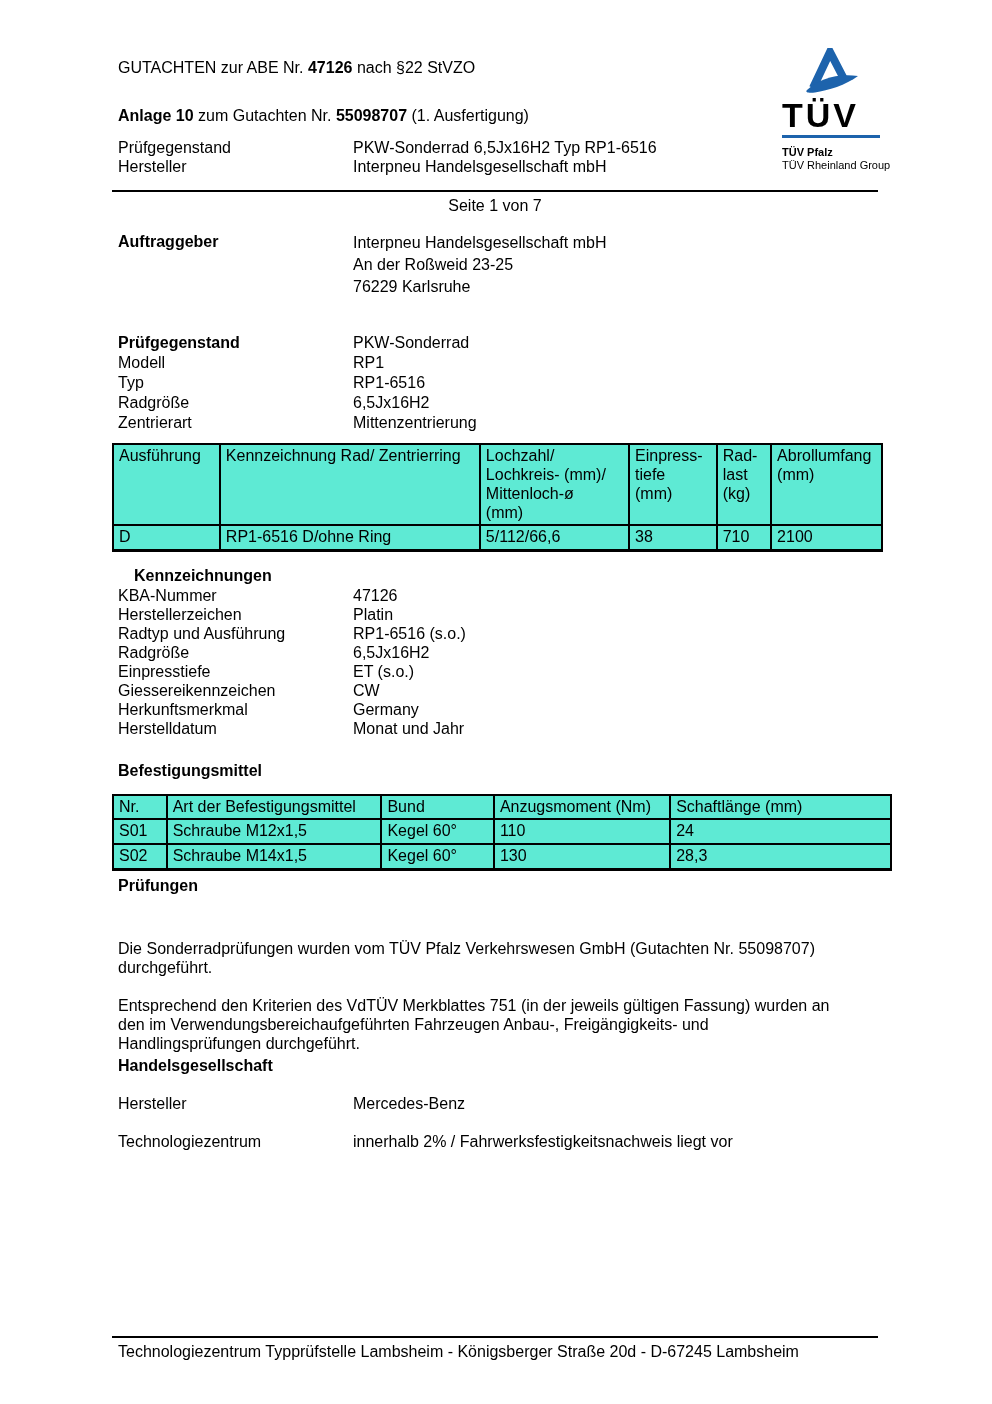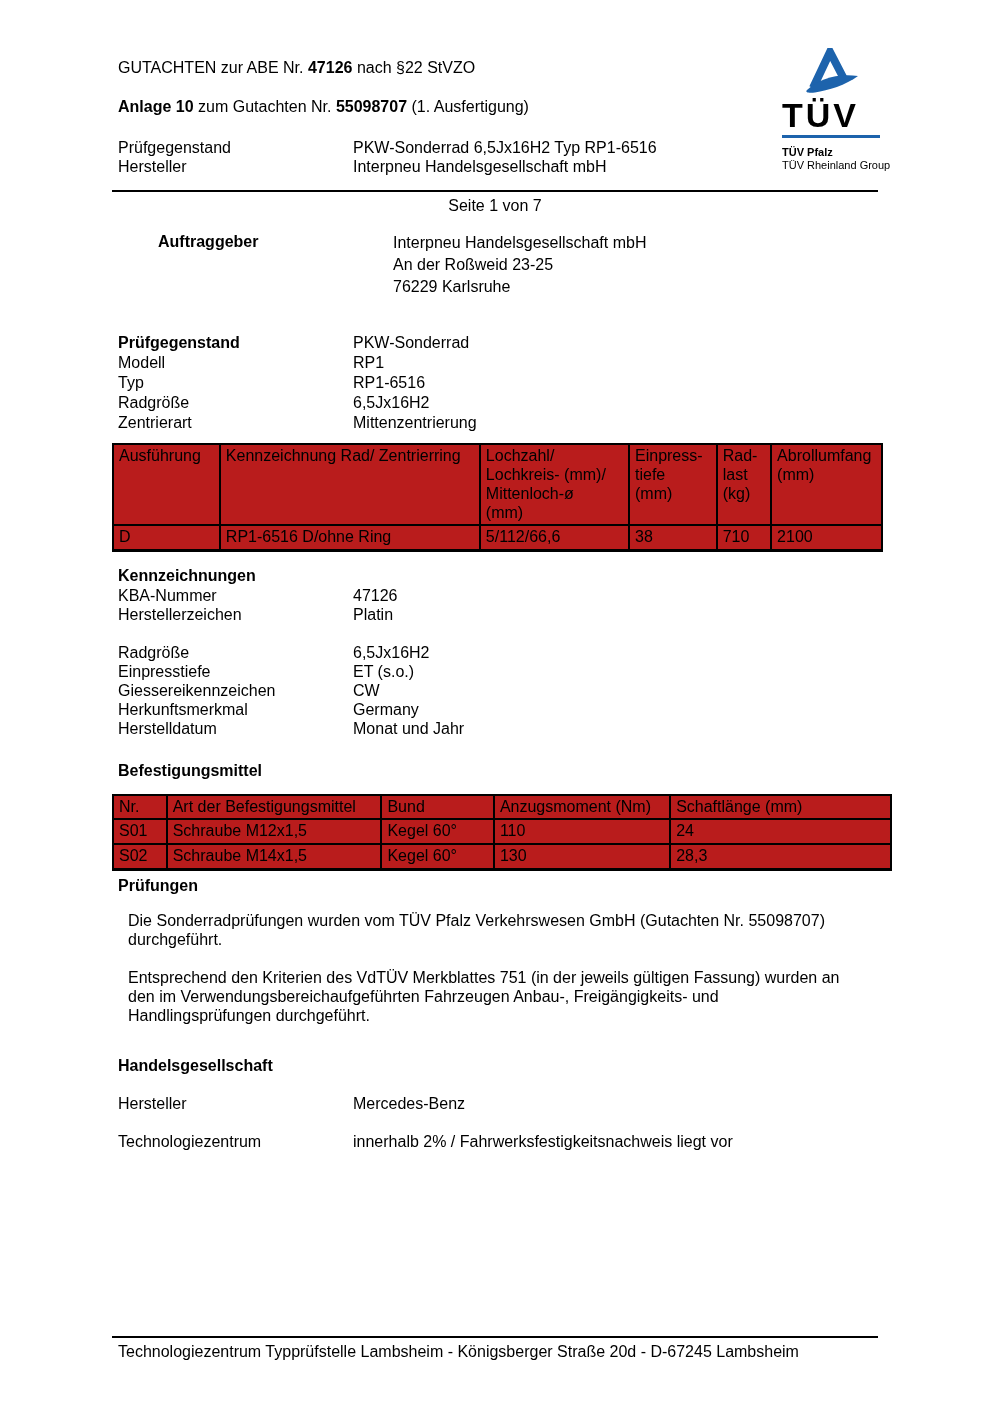--- a/index.html
+++ b/index.html
@@ -28,48 +28,48 @@
   .logo .mark { position: absolute; left: 22px; top: 0; }
   .logo .word {
     position: absolute; left: 0; top: 50px;
     font-size: 34px; font-weight: bold; letter-spacing: 3px; line-height: 34px;
   }
   .logo .blue-rule { position: absolute; left: 0; top: 87px; width: 98px; height: 3px; background: #1d63ac; }
   .logo .org1 { position: absolute; left: 0; top: 98px; font-size: 11px; line-height: 13px; font-weight: bold; white-space: nowrap; }
   .logo .org2 { position: absolute; left: 0; top: 111px; font-size: 11px; line-height: 13px; white-space: nowrap; }
 
   
-  table { border-collapse: collapse; table-layout: fixed; position: absolute; background: #b91c1c; padding-left: 44px; }
+  table { border-collapse: collapse; table-layout: fixed; position: absolute; background: #5eead4; padding-left: 44px; }
   table, th, td { border: 2px solid #000; }
   table { border-bottom-width: 3px; }
   th, td {
     font-weight: normal; text-align: left; vertical-align: top;
     padding: 1px 5px 2px 5px; font-size: 16px; line-height: 19px;
     overflow: hidden;
   }
   th { white-space: pre-line; }
   td { height: 20px; white-space: nowrap; }
 
-  .para { position: absolute; left: 128px; width: 765px; white-space: pre-line; }
+  .para { position: absolute; left: 118px; width: 765px; white-space: pre-line; margin-top: 28px; }
   .heading { position: absolute; left: 118px; font-weight: bold; white-space: nowrap; }
 
   .page-indicator { position: absolute; left: 112px; width: 766px; text-align: center; }
 
   .footer-text { position: absolute; left: 118px; white-space: nowrap; }
 </style>
 </head>
 <body>
 
 <div class="page">
 
   <div class="abs" style="left:118px; top:58px;">
     <span>GUTACHTEN zur ABE Nr. </span><b>47126</b><span> nach §22 StVZO</span>
   </div>
 
-  <div class="abs" style="left:118px; top:97px;">
+  <div class="abs" style="left:118px; top:106px;">
     <b>Anlage 10</b><span> zum Gutachten Nr. </span><b>55098707</b><span> (1. Ausfertigung)</span>
   </div>
 
   <div class="kv" style="top:138px;">
     <span class="lbl">Prüfgegenstand</span><span class="val">PKW-Sonderrad 6,5Jx16H2 Typ RP1-6516</span>
   </div>
   <div class="kv" style="top:157px;">
     <span class="lbl">Hersteller</span><span class="val">Interpneu Handelsgesellschaft mbH</span>
   </div>
 
@@ -80,21 +80,21 @@
     </svg>
     <div class="word">TÜV</div>
     <div class="blue-rule"></div>
     <div class="org1">TÜV Pfalz</div>
     <div class="org2">TÜV Rheinland Group</div>
   </div>
 
   <div class="rule" style="top:190px;"></div>
   <div class="page-indicator" style="top:196px;">Seite 1 von 7</div>
 
-  <div class="kv" style="top:232px;margin-left:40px;">
+  <div class="kv" style="top:232px;">
     <span class="lbl b">Auftraggeber</span><span class="val" style="line-height:22px;"><span>Interpneu Handelsgesellschaft mbH</span><br><span>An der Roßweid 23-25</span><br><span>76229 Karlsruhe</span></span>
   </div>
 
   <div class="kv" style="top:333px;">
     <span class="lbl b">Prüfgegenstand</span><span class="val">PKW-Sonderrad</span>
   </div>
   <div class="kv" style="top:353px;">
     <span class="lbl">Modell</span><span class="val">RP1</span>
   </div>
   <div class="kv" style="top:373px;">
@@ -139,26 +139,29 @@
         <td>D</td>
         <td>RP1-6516 D/ohne Ring</td>
         <td>5/112/66,6</td>
         <td>38</td>
         <td>710</td>
         <td>2100</td>
       </tr>
     </tbody>
   </table>
 
-  <div class="heading" style="top:566px;">Kennzeichnungen</div>
+  <div class="heading" style="top:566px;margin-left:16px;">Kennzeichnungen</div>
   <div class="kv" style="top:586px;">
     <span class="lbl">KBA-Nummer</span><span class="val">47126</span>
   </div>
   <div class="kv" style="top:605px;">
     <span class="lbl">Herstellerzeichen</span><span class="val">Platin</span>
+  </div>
+  <div class="kv" style="top:624px;">
+    <span class="lbl">Radtyp und Ausführung</span><span class="val">RP1-6516 (s.o.)</span>
   </div>
   <div class="kv" style="top:643px;">
     <span class="lbl">Radgröße</span><span class="val">6,5Jx16H2</span>
   </div>
   <div class="kv" style="top:662px;text-decoration:underline;">
     <span class="lbl">Einpresstiefe</span><span class="val">ET (s.o.)</span>
   </div>
   <div class="kv" style="top:681px;">
     <span class="lbl">Giessereikennzeichen</span><span class="val">CW</span>
   </div>

